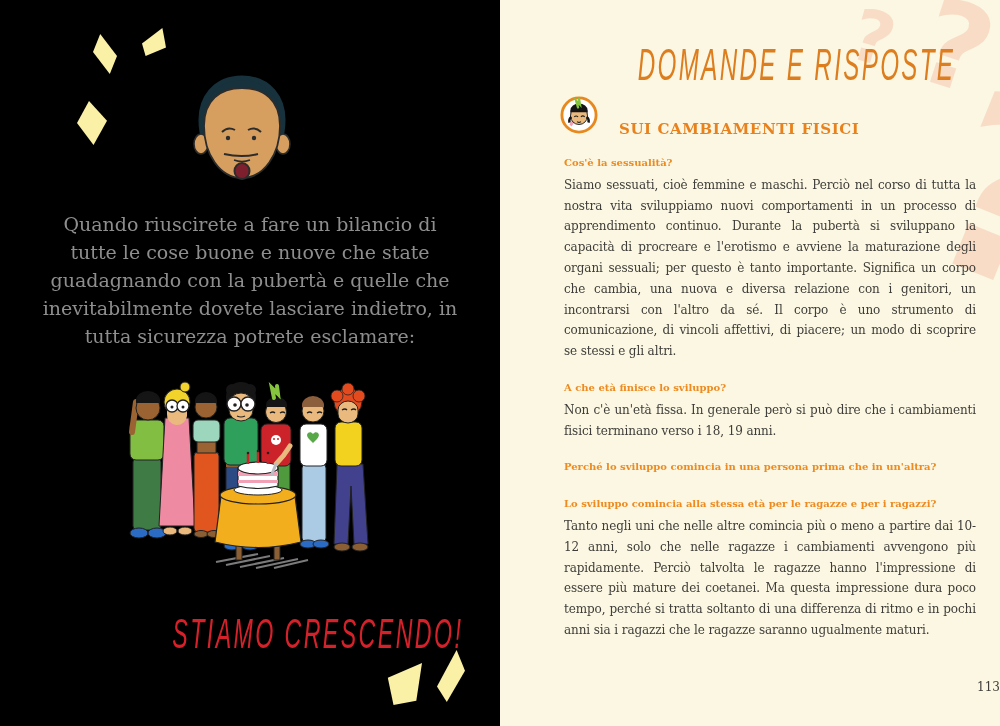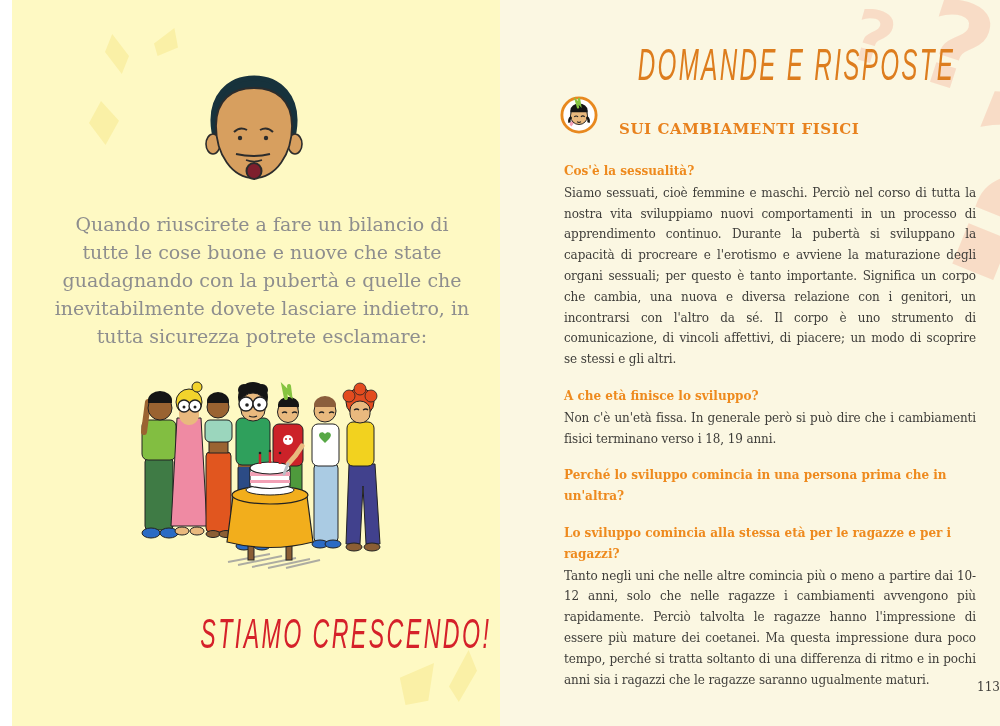--- a/index.html
+++ b/index.html
@@ -4,21 +4,21 @@
 <style>
   * { margin: 0; padding: 0; box-sizing: border-box; }
   html,body { width: 1000px; height: 726px; }
   body { font-family: "DejaVu Serif", serif; }
 
   .spread {
     position: relative; width: 1000px; height: 726px;
     overflow: hidden; background: #ffffff;
   }
   .page { position: absolute; top: 0; height: 726px; width: 500px; overflow: hidden; }
-  .page-left  { left: 12px;   background: #fef9c3; }
+  .page-left  { left: 0;   background: #000000; }
   .page-right { left: 500px; background: #fbf7e2; }
 
   
   .confetti { position: absolute; background: #faf0a6; }
   .c1 { left: 93px;  top: 34px;  width: 24px; height: 40px; clip-path: polygon(30% 0, 100% 55%, 70% 100%, 0 45%); }
   .c2 { left: 142px; top: 28px;  width: 24px; height: 28px; clip-path: polygon(85% 0, 100% 70%, 15% 100%, 0 55%); }
   .c3 { left: 77px;  top: 101px; width: 30px; height: 44px; clip-path: polygon(40% 0, 100% 45%, 55% 100%, 0 50%); }
   .c4 { left: 384px; top: 663px; width: 38px; height: 42px; clip-path: polygon(10% 35%, 100% 0, 85% 90%, 25% 100%); }
   .c5 { left: 437px; top: 650px; width: 28px; height: 52px; clip-path: polygon(70% 0, 100% 40%, 35% 100%, 0 70%); }
 
@@ -35,43 +35,43 @@
   .display-wrap { position: absolute; width: 100%; text-align: right; font-style: italic; }
   .display-text {
     display: inline-block; font-family: "Liberation Sans", sans-serif;
     font-weight: 400; white-space: nowrap;
   }
   .title-wrap { top: 40px; }
   .title-text {
     font-size: 31px; letter-spacing: 3px; color: #dd7d1e;
     transform: scale(0.78, 1.42); transform-origin: center top;
   }
-  .exclaim-wrap { top: 610px; margin-left: 16px; }
+  .exclaim-wrap { top: 610px; }
   .exclaim-text {
     font-size: 29px; letter-spacing: 3px; color: #d5212a;
     transform: scale(0.80, 1.45); transform-origin: center top;
   }
 
   
   .intro-text {
     position: absolute; left: 40px; top: 210px; width: 420px;
     text-align: center; color: #8e8e8e; font-size: 19px; line-height: 28px;
   }
 
   
   .badge { position: absolute; left: 60px; top: 96px; width: 38px; height: 38px; }
   .section-heading {
     position: absolute; left: 119px; top: 120px;
     color: #e8821e; font-weight: bold; font-size: 15px; letter-spacing: 0.6px;
   }
   .qa-col { position: absolute; left: 64px; top: 153px; width: 412px; }
   .qa-block { margin-bottom: 16px; }
   .qa-q {
-    color: #ee8a1e; font-weight: bold; font-size: 12px;
-    line-height: 20.8px; margin-bottom: 1px; margin-top: 8px;
+    color: #ee8a1e; font-weight: bold; font-size: 10px;
+    line-height: 20.8px; margin-bottom: 1px;
   }
   .qa-a {
     color: #3e3d39; font-size: 12px; line-height: 20.8px;
     text-align: justify; letter-spacing: -0.1px;
   }
   .page-number {
     position: absolute; left: 0; width: 100%; top: 680px;
     text-align: right; color: #3e3d39; font-size: 12px;
   }
 

